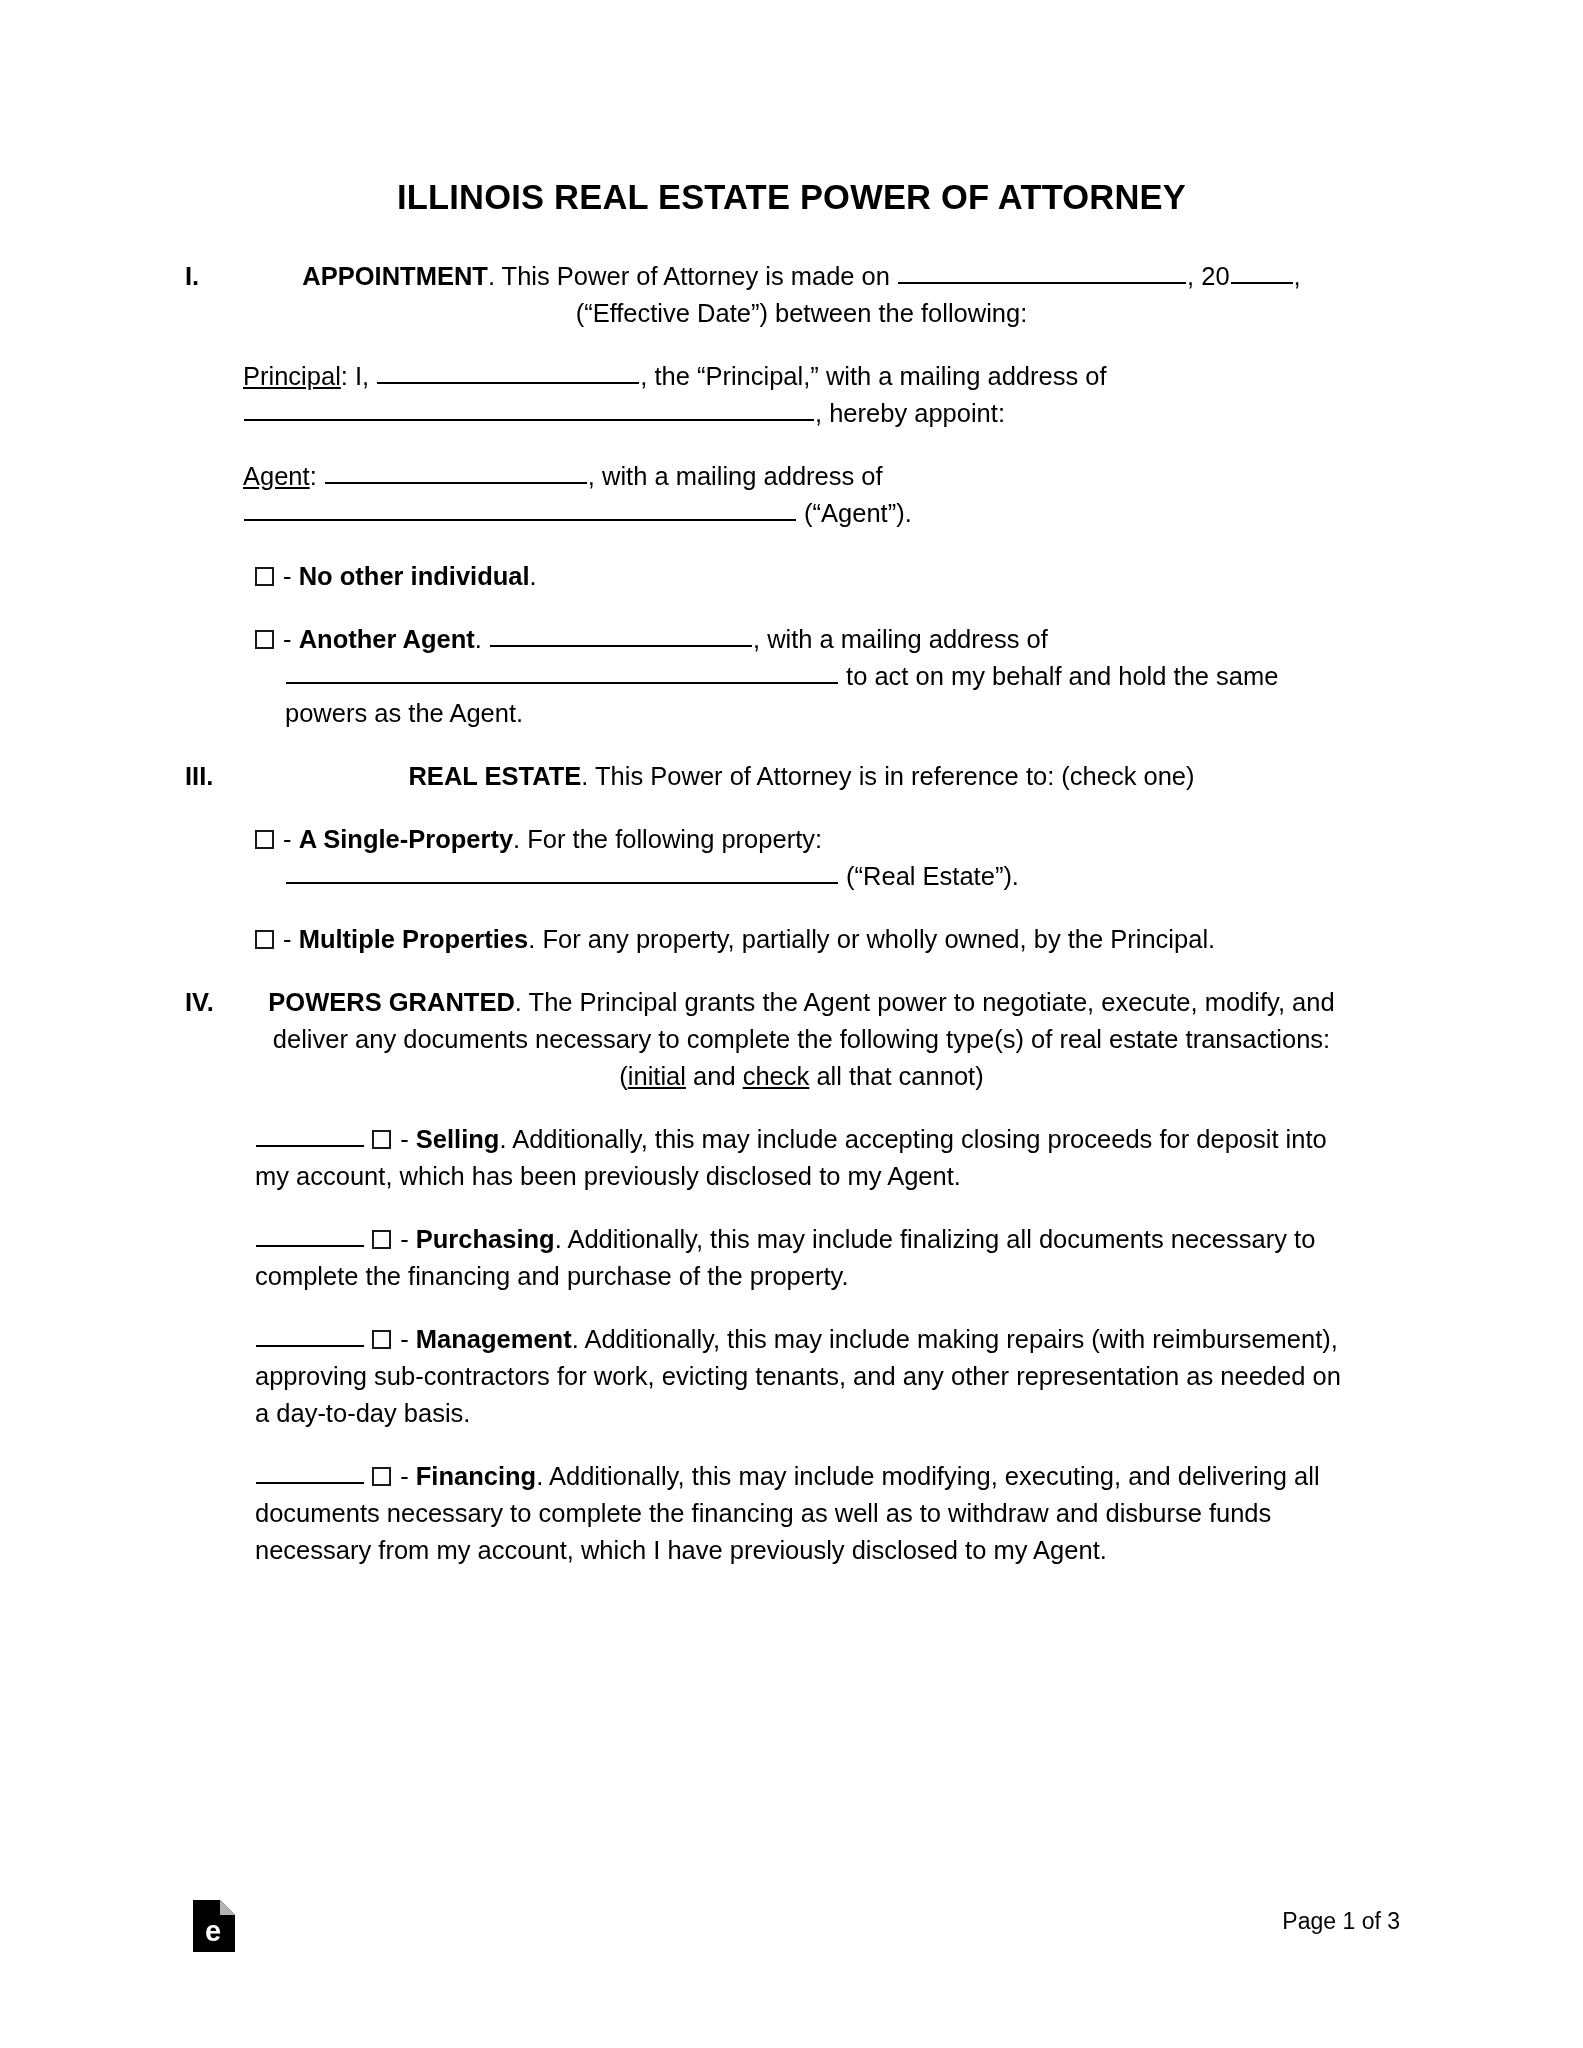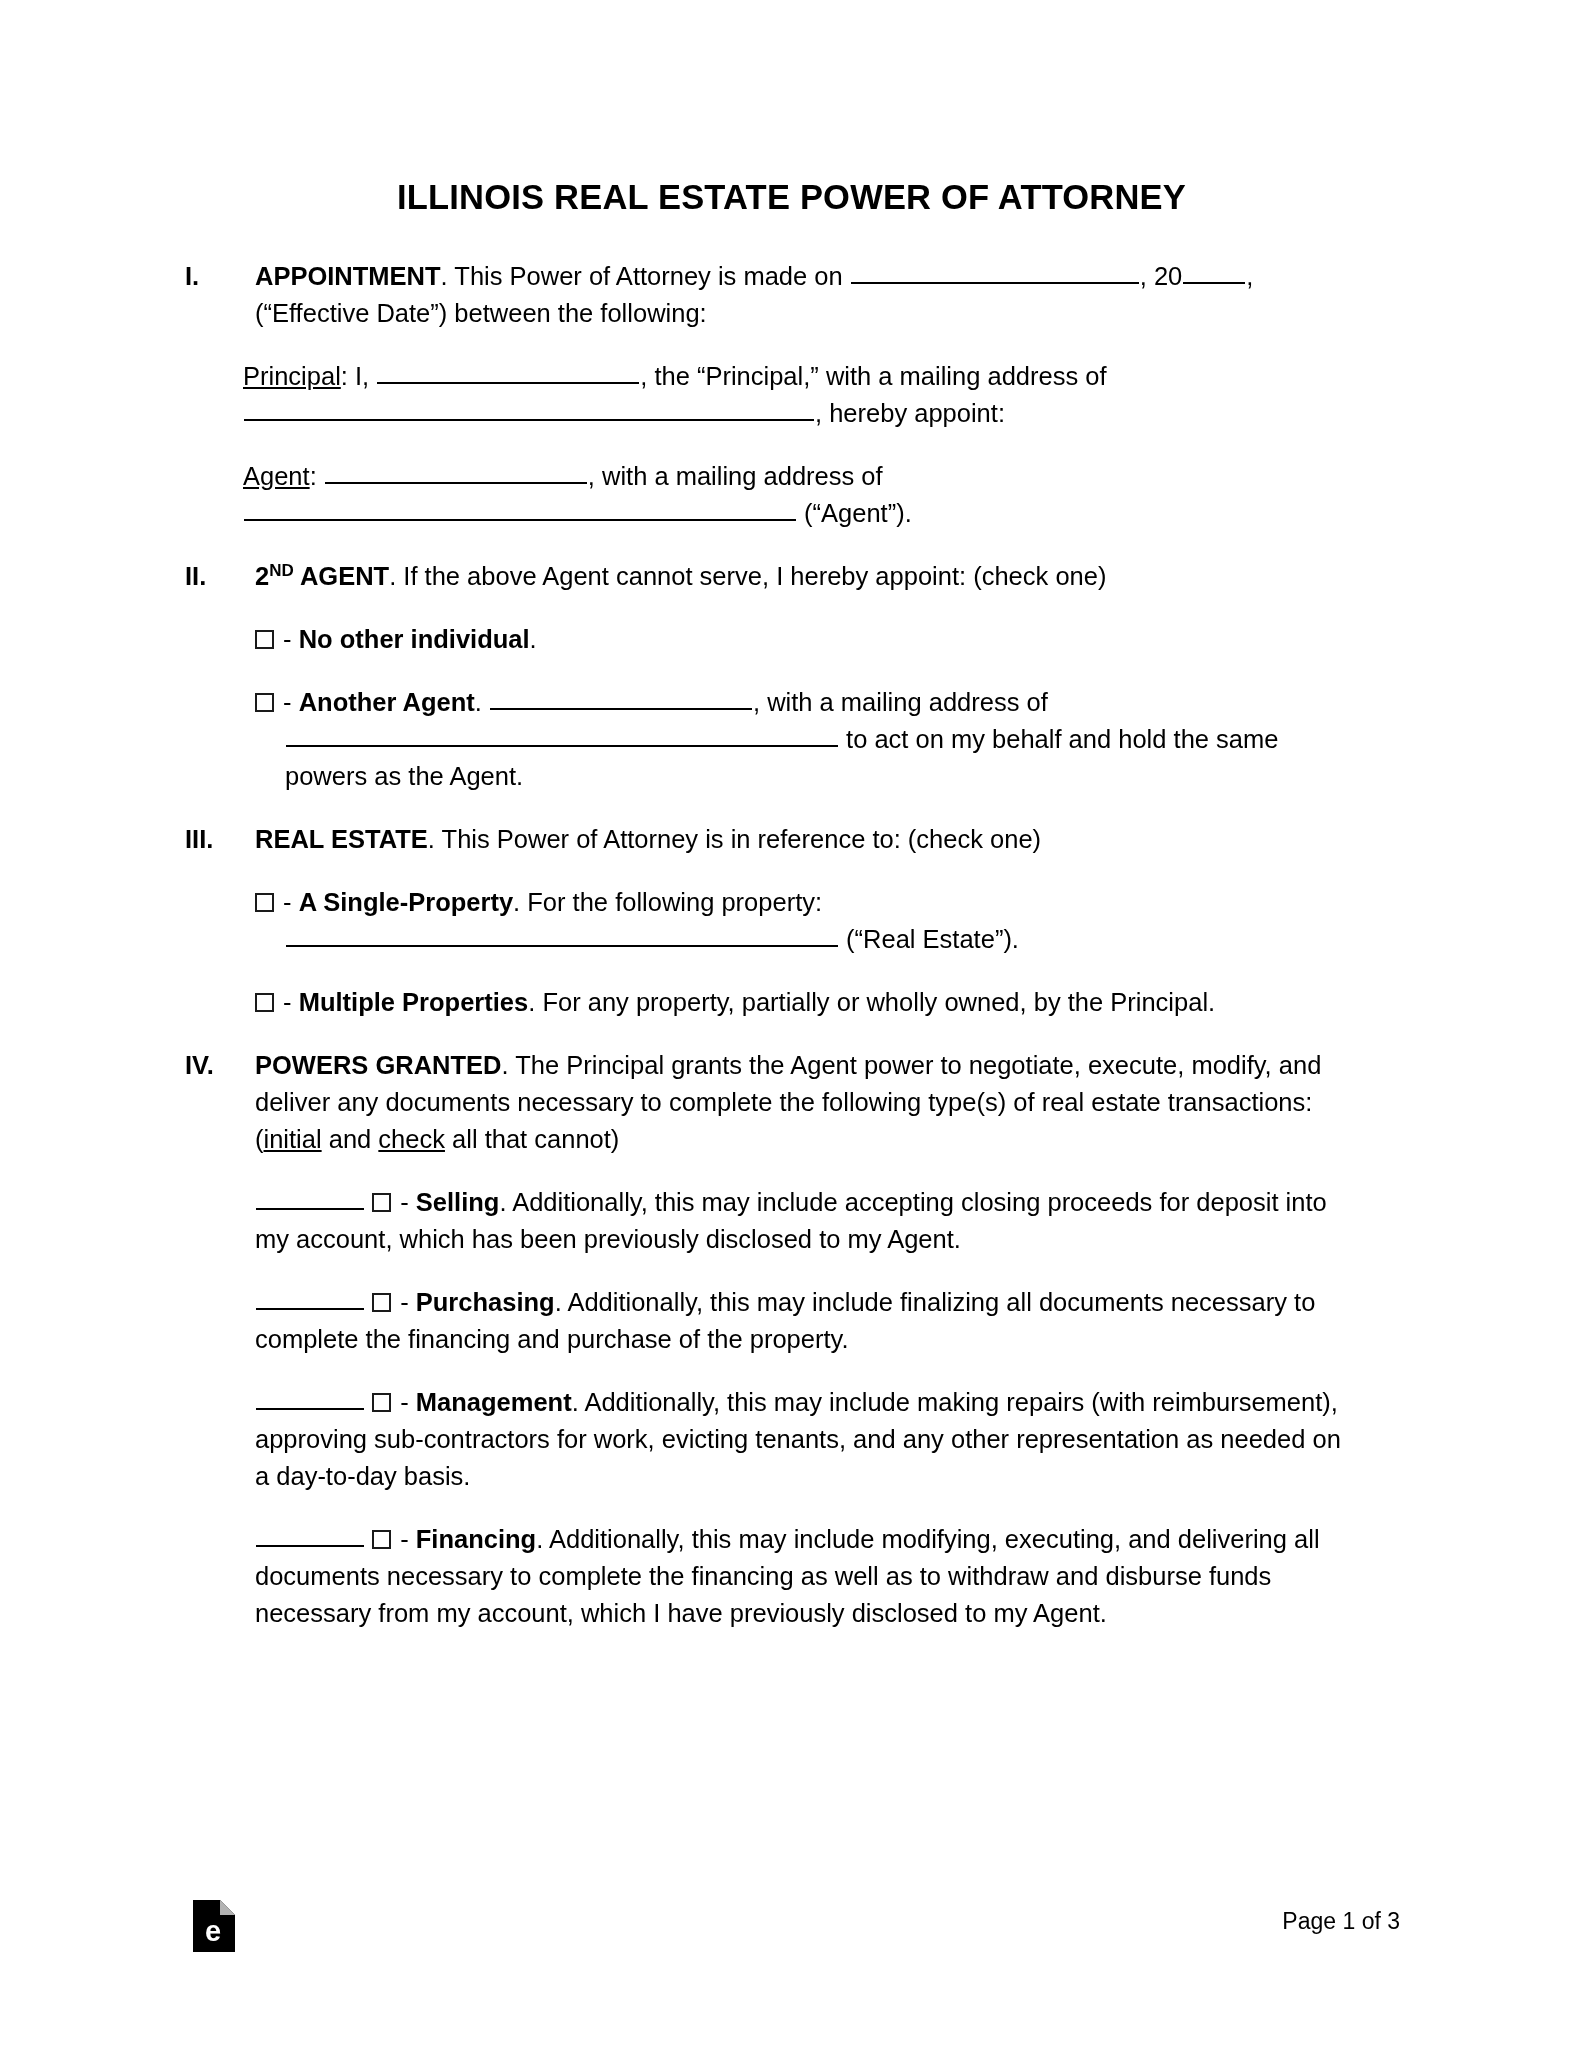--- a/index.html
+++ b/index.html
@@ -47,21 +47,21 @@
   }
   .clause .num {
     position: absolute;
     left: 0;
     top: 0;
     width: 62px;
     font-weight: bold;
   }
   .clause .ctext {
     margin-left: 70px;
-    text-align: left;
+    text-align: center;
   }
   .sub {
     margin-left: 58px;
     font-size: 25.5px;
     line-height: 37px;
     margin-bottom: 26px;
   }
   .sub.indent {
     margin-left: 100px;
     text-indent: -30px;
@@ -135,24 +135,20 @@
 
     <div class="clause">
       <span class="num">I.</span>
       <div class="ctext"><b>APPOINTMENT</b><span>. This Power of Attorney is made on </span><span class="blank bl-date"></span>, <span>20</span><span class="blank bl-yr"></span><span>, (“Effective Date”) between the following:</span></div>
     </div>
 
     <div class="sub"><span class="u">Principal</span><span>: I, </span><span class="blank bl-name"></span><span>, the “Principal,” with a mailing address of </span><span class="blank bl-addr"></span><span>, hereby appoint:</span></div>
 
     <div class="sub"><span class="u">Agent</span><span>: </span><span class="blank bl-name"></span><span>, with a mailing address of </span><span class="blank bl-addr2"></span><span> (“Agent”).</span></div>
 
-    <div class="clause">
-      <span class="num">II.</span>
-      <div class="ctext"><b>2</b><b class="sup">ND</b><b> AGENT</b><span>. If the above Agent cannot serve, I hereby appoint: (check one)</span></div>
-    </div>
 
     <div class="sub indent"><span class="cbox"></span> - <b>No other individual</b><span>.</span></div>
 
     <div class="sub indent"><span class="cbox"></span> - <b>Another Agent</b><span>. </span><span class="blank bl-name"></span><span>, with a mailing address of </span><span class="blank bl-addr2"></span><span> to act on my behalf and hold the same powers as the Agent.</span></div>
 
     <div class="clause">
       <span class="num">III.</span>
       <div class="ctext"><b>REAL ESTATE</b><span>. This Power of Attorney is in reference to: (check one)</span></div>
     </div>
 

